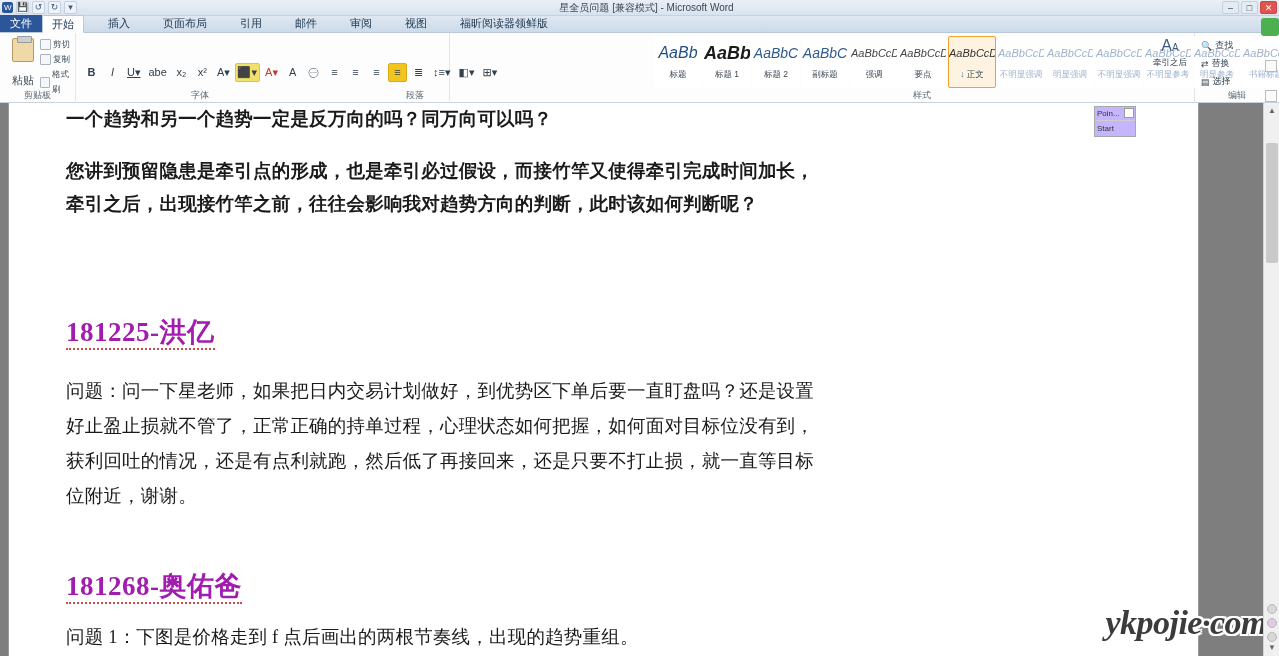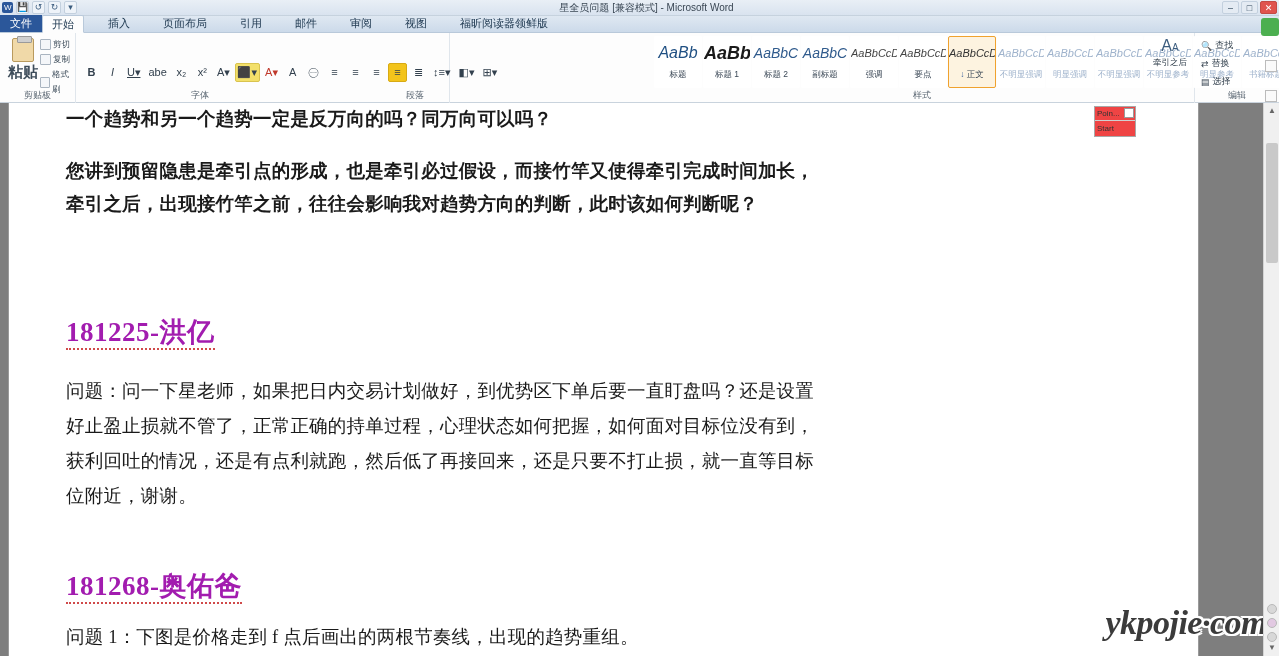--- a/index.html
+++ b/index.html
@@ -97,21 +97,21 @@
   }
   .paste .pic {
     width: 22px; height: 24px; margin: 0 auto;
     background: #f0d9a8; border: 1px solid #b99a5d; border-radius: 2px;
     position: relative;
   }
   .paste .pic::before {
     content: ""; position: absolute; left: 4px; top: -3px; width: 13px; height: 5px;
     background: #cfcfcf; border: 1px solid #9a9a9a; border-radius: 1px;
   }
-  .paste .cap { font-size: 15px; color: #3d4c5a; margin-top: 1px; font-weight: bold; }
+  .paste .cap { font-size: 11px; color: #3d4c5a; margin-top: 11px; }
   .clip-cmds {
     position: absolute; left: 40px; top: 4px; font-size: 8.5px; color: #3d4c5a;
     line-height: 15px;
   }
   .clip-cmds div { display: flex; align-items: center; gap: 2px; }
   .mini { width: 11px; height: 11px; border: 1px solid #a9b4c0; background: #f4f6f9; border-radius: 1px; }
 
   
   #grp-font { left: 76px; width: 374px; }
   .fontrow1 { position: absolute; left: 6px; top: 5px; display: flex; align-items: center; gap: 2px; }
@@ -209,21 +209,21 @@
   .vscroll .arrow.up { top: 2px; }
   .vscroll .arrow.dn { bottom: 2px; }
   .vscroll .dot {
     position: absolute; left: 3px; width: 10px; height: 10px; border-radius: 50%;
     background: #d8d8d8; border: 1px solid #b9b9b9;
   }
 
   
   .float-widget {
     position: absolute; right: 62px; top: 3px; width: 42px; height: 31px;
-    background: #ef4444; border: 1px solid #a8a8a8; font-size: 8px; color: #333;
+    background: #c4b5fd; border: 1px solid #a8a8a8; font-size: 8px; color: #333;
   }
   .float-widget .row1 {
     height: 14px; border-bottom: 1px solid #cfcfcf; padding: 1px 2px; line-height: 12px;
     position: relative;
   }
   .float-widget .row1 .sq {
     position: absolute; right: 1px; top: 1px; width: 10px; height: 10px;
     border: 1px solid #9a9a9a; background: #fff;
   }
   .float-widget .row2 { padding: 2px; line-height: 12px; }

